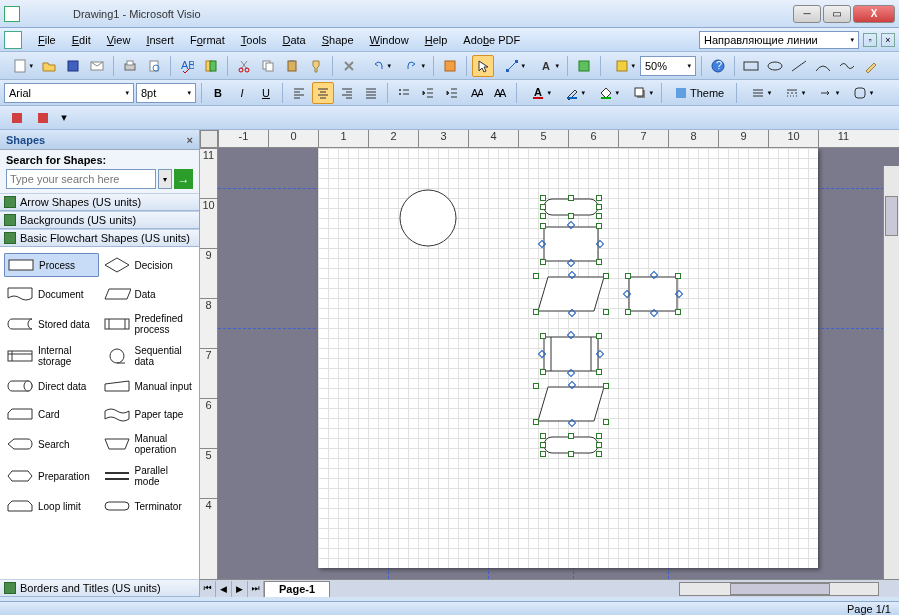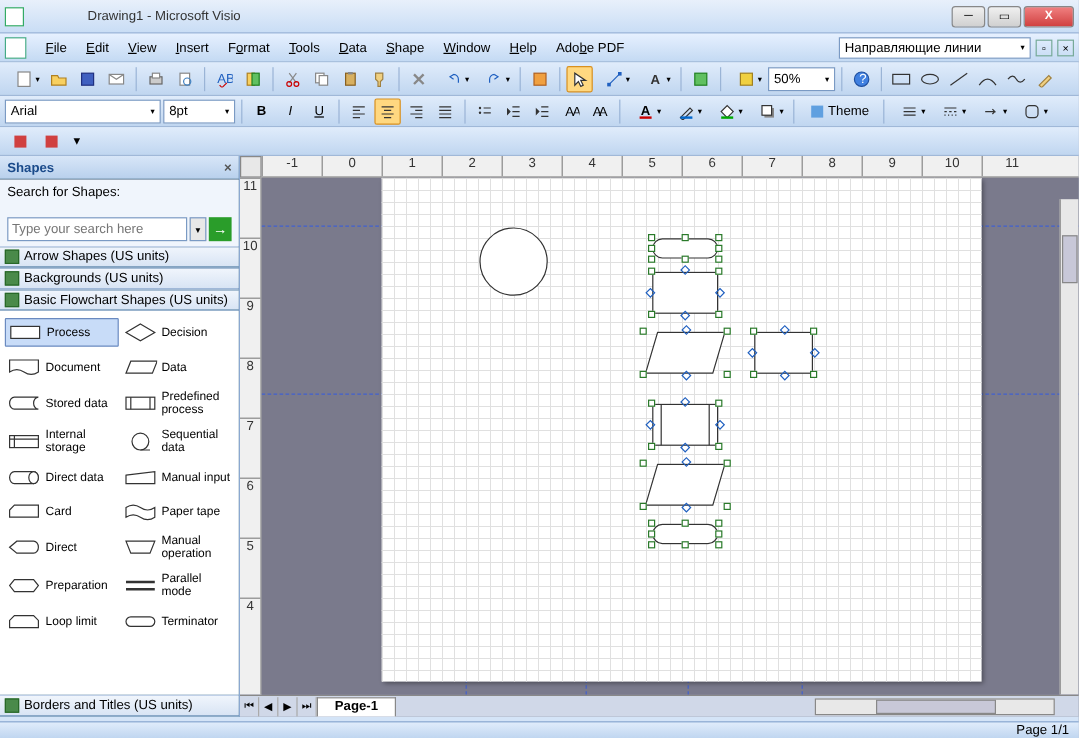--- a/index.html
+++ b/index.html
@@ -38,25 +38,25 @@
 .tb-btn.sel { background: #ffd880; border-color: #d89020; }
 .caret { font-size: 7px; margin-left: 2px; }
 
 
 .pdfbar { height: 24px; background: linear-gradient(#e0ecfb,#c0d6f0); display:flex; align-items:center; padding:0 6px; gap:4px; border-bottom:1px solid #a0b8d8; }
 
 
 .main { position: absolute; top: 130px; bottom: 18px; left: 0; right: 0; display: flex; }
 
 
-.shapes-panel { width: 200px; background: #0c4a6e; border-right: 1px solid #8ba8d0; display: flex; flex-direction: column; }
+.shapes-panel { width: 200px; background: #5eead4; border-right: 1px solid #8ba8d0; display: flex; flex-direction: column; }
 .shapes-header { height: 20px; background: linear-gradient(#d8e6f8,#b8d0ec); display: flex; align-items: center; padding: 0 6px; color: #1a4a8a; font-weight: bold; border-bottom:1px solid #9ab; }
 .shapes-header .x { margin-left: auto; cursor: pointer; color: #555; }
 .search-section { padding: 4px 6px; background: #f0f5fc; }
-.search-section label { font-weight: normal; display:block; margin-bottom:15px; }
+.search-section label { font-weight: bold; display:block; margin-bottom:3px; }
 .search-row { display: flex; gap: 2px; }
 .search-row input { flex:1; border:1px solid #7a9ac4; height:20px; padding:0 3px; }
 .search-row .dd { width:16px; height:20px; border:1px solid #7a9ac4; background:#e8e8e8; display:flex; align-items:center; justify-content:center; font-size:8px; cursor:pointer; }
 .search-row .go { width:22px; height:20px; background:#2a9d2a; color:#fff; display:flex; align-items:center; justify-content:center; cursor:pointer; font-size:12px; font-weight:bold; }
 .stencil { height: 18px; background: linear-gradient(#f0f5fc,#d8e4f4); border-top:1px solid #c0d0e8; border-bottom:1px solid #a0b8d8; display:flex; align-items:center; padding:0 4px; cursor:pointer; }
 .stencil .sicon { width:12px; height:12px; background:#4a8a4a; margin-right:4px; border:1px solid #286828; }
 .stencil-open { flex:1; background:#fff; overflow-y:auto; padding:6px 4px; }
 .shape-grid { display:grid; grid-template-columns: 1fr 1fr; gap: 6px 2px; }
 .shape-item { display:flex; align-items:center; gap:4px; cursor:pointer; padding:2px; }
 .shape-item.sel { background:#c8dcf8; border:1px solid #6a8ac0; border-radius:1px; }
@@ -581,21 +581,21 @@
               </svg>
             </div>
             <div class="lbl">Paper tape</div>
           </div>
           <div class="shape-item">
             <div class="sh">
               <svg width="28" height="18">
                 <path d="M2 9l6-5h14a4 5 0 010 10H8z" fill="#fff" stroke="#333"></path>
               </svg>
             </div>
-            <div class="lbl">Direct</div>
+            <div class="lbl">Search</div>
           </div>
           <div class="shape-item">
             <div class="sh">
               <svg width="28" height="18">
                 <path d="M2 4h24l-4 10H6z" fill="#fff" stroke="#333"></path>
               </svg>
             </div>
             <div class="lbl">Manual operation</div>
           </div>
           <div class="shape-item">

